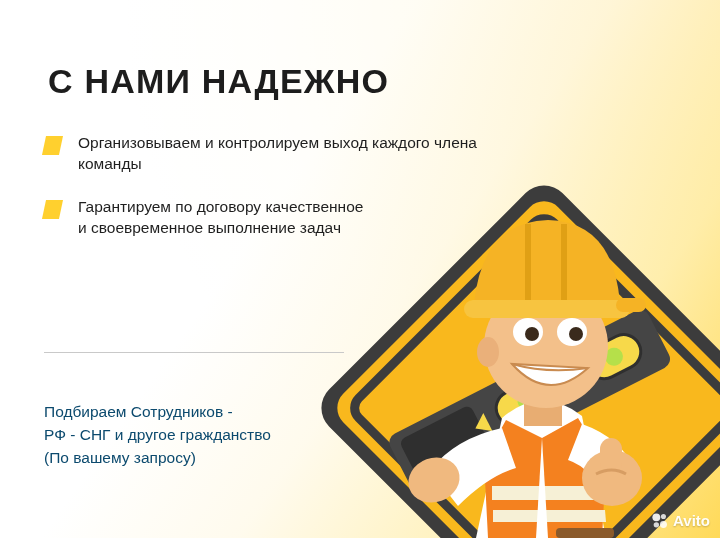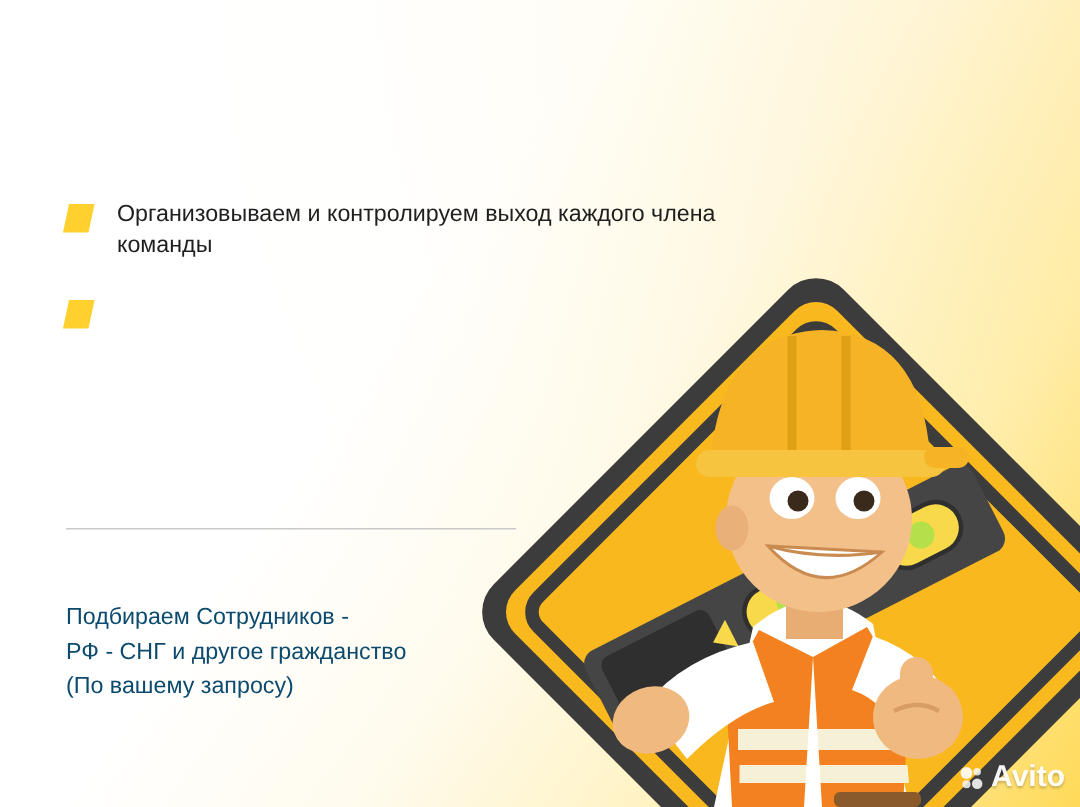--- a/index.html
+++ b/index.html
@@ -94,49 +94,52 @@
     height: 430px;
   }
   
   .watermark {
     position: absolute;
     right: 10px;
     bottom: 8px;
     display: flex;
     align-items: center;
     gap: 4px;
-    font-size: 20px;
+    font-size: 15px;
     font-weight: bold;
     color: #ffffff;
     text-shadow: 0 1px 2px rgba(0,0,0,.25);
     opacity: .95;
   }
   .watermark .wm-logo {
     width: 19px;
     height: 19px;
     position: relative;
   }
 </style>
 </head>
 <body>
 
 <div id="canvas">
 
   <div class="bg"></div>
   <div class="bg2"></div>
 
+  <div class="headline">С НАМИ НАДЕЖНО</div>
 
   <div class="bullets">
     <div class="bullet">
       <span class="marker"></span>
       <span class="txt">Организовываем и контролируем выход каждого члена
 команды</span>
     </div>
     <div class="bullet">
       <span class="marker"></span>
+      <span class="txt">Гарантируем по договору качественное
+и своевременное выполнение задач</span>
     </div>
   </div>
 
   <div class="divider"></div>
 
   <div class="footnote">Подбираем Сотрудников -
 РФ - СНГ  и другое гражданство
 (По вашему запросу)</div>
 
   <svg class="illo" viewBox="0 0 420 430" xmlns="http://www.w3.org/2000/svg">

